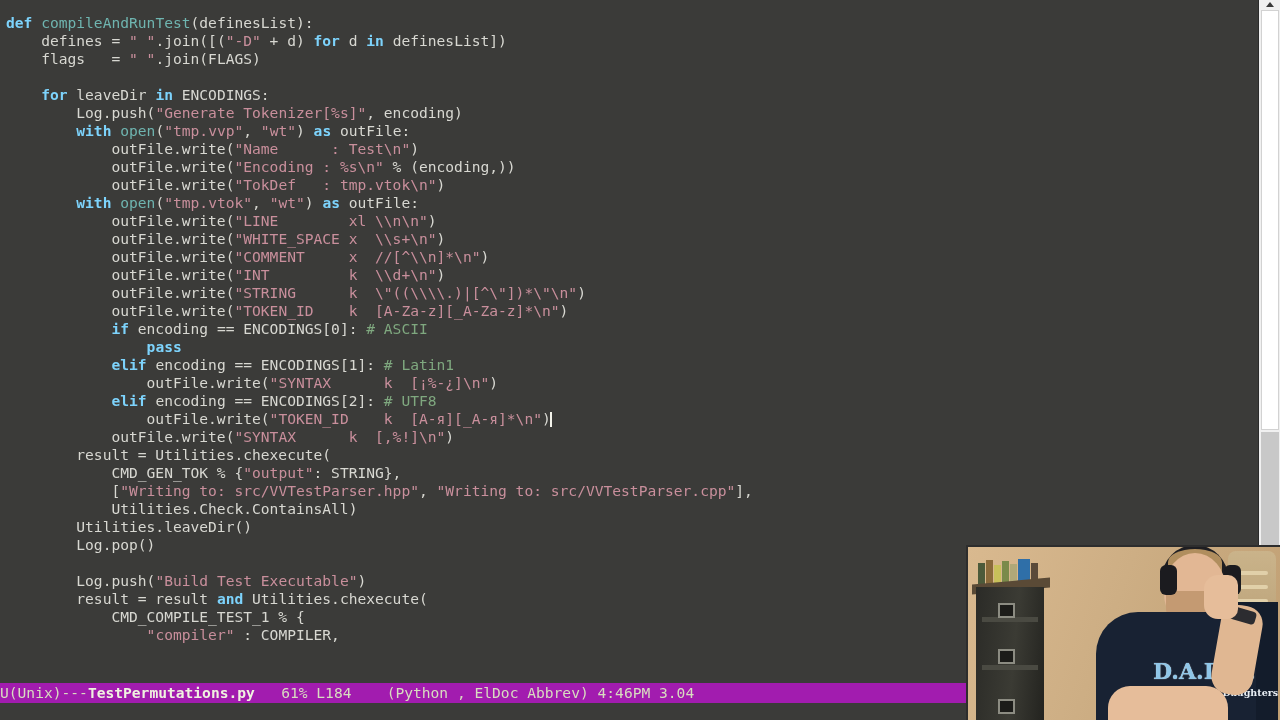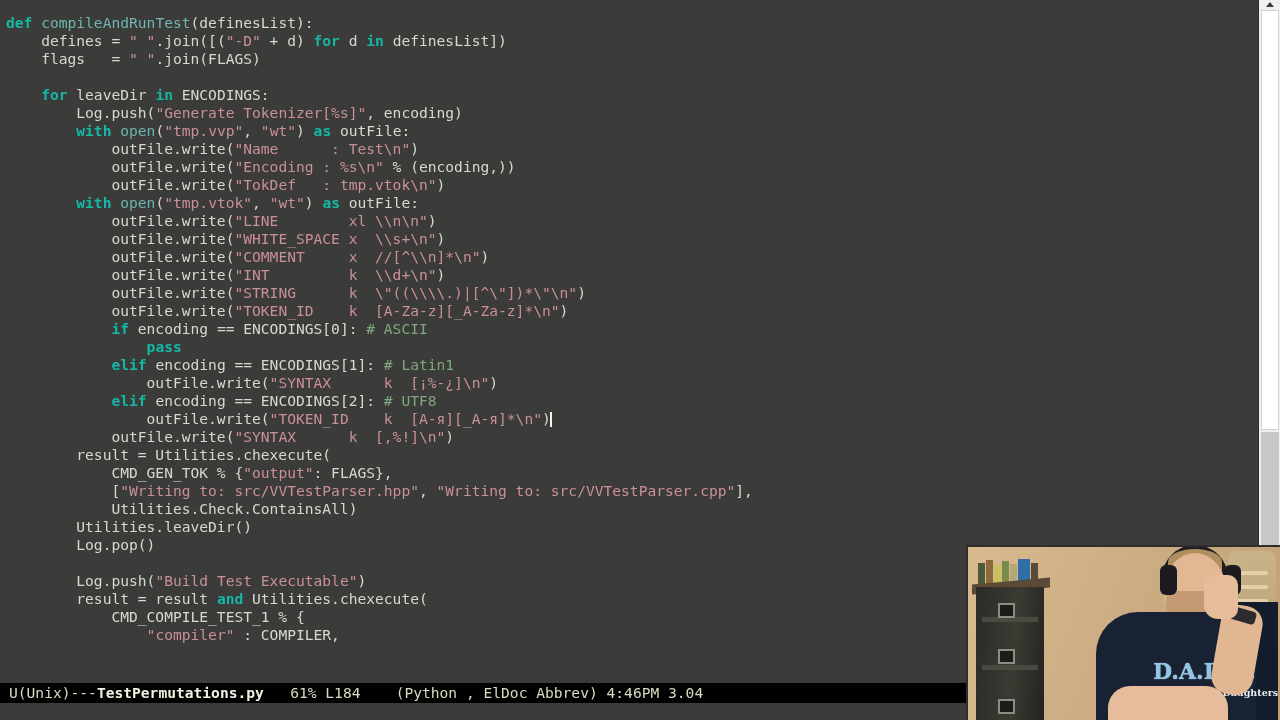--- a/index.html
+++ b/index.html
@@ -32,21 +32,21 @@
     height: 18px;
     line-height: 18px;
     font-size: 14.6px;
     white-space: pre;
     color: #d8d8d2;
     padding-left: 6px;
     letter-spacing: 0px;
   }
 
   
-  .kw       { color: #14b8a6; font-weight: bold; text-align: center; }   
+  .kw       { color: #7dd3fc; font-weight: bold; text-align: center; }   
   .fn       { color: #6fb5b0; }                       
   .str      { color: #c98f9c; }                       
   .cmt      { color: #7fa87f; }                       
   .pl       { color: #d8d8d2; }                       
 
   
   .cursor {
     display: inline-block;
     width: 2px;
     height: 15px;
@@ -95,26 +95,26 @@
     background: #c8c8c8;
   }
 
   
   #modeline {
     position: absolute;
     left: 0;
     bottom: 17px;
     width: 1280px;
     height: 20px;
-    background: #000000;
+    background: #a21caf;
     color: #d8dcc0;
     font-size: 14.6px;
     line-height: 20px;
     white-space: pre;
-    padding-left: 9px;
+    padding-left: 0;
     box-sizing: border-box;
     letter-spacing: 0px;
   }
   #modeline .bold { font-weight: bold; color: #f0f2e0; }
 
   
   #minibuffer {
     position: absolute;
     left: 0;
     bottom: 0;
@@ -326,21 +326,21 @@
       <div class="code-line"><span class="pl">            outFile.write(</span><span class="str">"STRING      k  \"((\\\\.)|[^\"])*\"\n"</span><span class="pl">)</span></div>
       <div class="code-line"><span class="pl">            outFile.write(</span><span class="str">"TOKEN_ID    k  [A-Za-z][_A-Za-z]*\n"</span><span class="pl">)</span></div>
       <div class="code-line"><span class="pl">            </span><span class="kw">if</span><span class="pl"> encoding == ENCODINGS[0]: </span><span class="cmt"># ASCII</span></div>
       <div class="code-line"><span class="pl">                </span><span class="kw">pass</span></div>
       <div class="code-line"><span class="pl">            </span><span class="kw">elif</span><span class="pl"> encoding == ENCODINGS[1]: </span><span class="cmt"># Latin1</span></div>
       <div class="code-line"><span class="pl">                outFile.write(</span><span class="str">"SYNTAX      k  [¡%-¿]\n"</span><span class="pl">)</span></div>
       <div class="code-line"><span class="pl">            </span><span class="kw">elif</span><span class="pl"> encoding == ENCODINGS[2]: </span><span class="cmt"># UTF8</span></div>
       <div class="code-line"><span class="pl">                outFile.write(</span><span class="str">"TOKEN_ID    k  [А-я][_А-я]*\n"</span><span class="pl">)</span><span class="cursor"></span></div>
       <div class="code-line"><span class="pl">            outFile.write(</span><span class="str">"SYNTAX      k  [,%!]\n"</span><span class="pl">)</span></div>
       <div class="code-line"><span class="pl">        result = Utilities.chexecute(</span></div>
-      <div class="code-line"><span class="pl">            CMD_GEN_TOK % {</span><span class="str">"output"</span><span class="pl">: FLAGS},</span></div>
+      <div class="code-line"><span class="pl">            CMD_GEN_TOK % {</span><span class="str">"output"</span><span class="pl">: STRING},</span></div>
       <div class="code-line"><span class="pl">            [</span><span class="str">"Writing to: src/VVTestParser.hpp"</span><span class="pl">, </span><span class="str">"Writing to: src/VVTestParser.cpp"</span><span class="pl">],</span></div>
       <div class="code-line"><span class="pl">            Utilities.Check.ContainsAll)</span></div>
       <div class="code-line"><span class="pl">        Utilities.leaveDir()</span></div>
       <div class="code-line"><span class="pl">        Log.pop()</span></div>
       <div class="code-line">&nbsp;</div>
       <div class="code-line"><span class="pl">        Log.push(</span><span class="str">"Build Test Executable"</span><span class="pl">)</span></div>
       <div class="code-line"><span class="pl">        result = result </span><span class="kw">and</span><span class="pl"> Utilities.chexecute(</span></div>
       <div class="code-line"><span class="pl">            CMD_COMPILE_TEST_1 % {</span></div>
       <div class="code-line"><span class="pl">                </span><span class="str">"compiler"</span><span class="pl"> : COMPILER,</span></div>
     </div>

